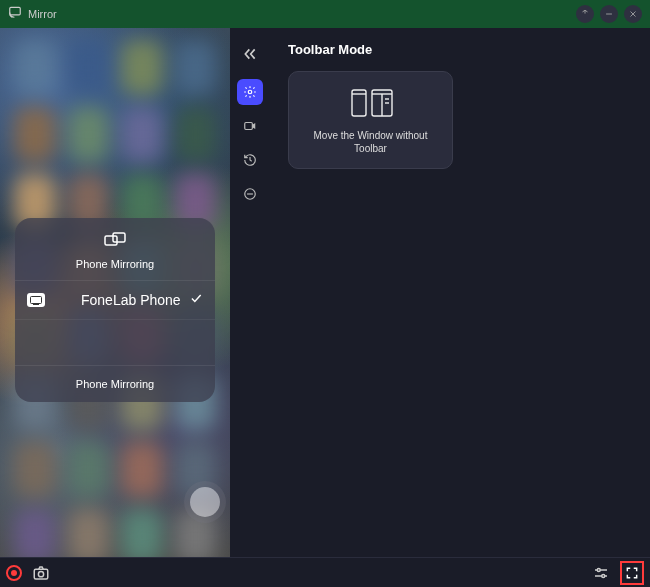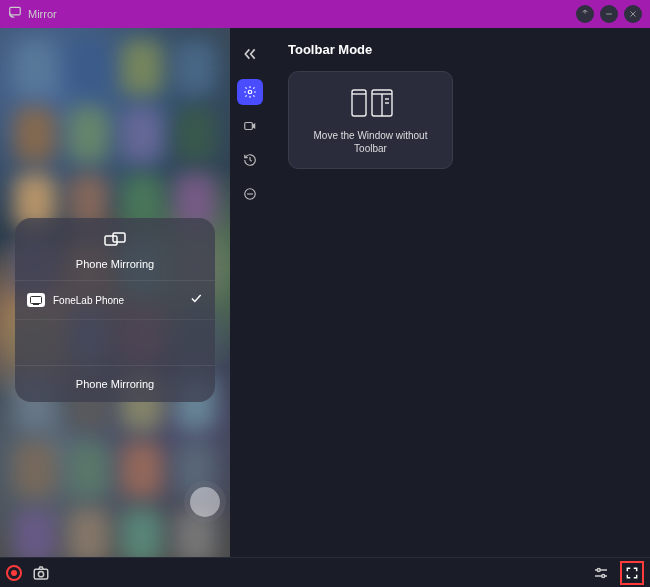--- a/index.html
+++ b/index.html
@@ -9,21 +9,21 @@
     font-family: -apple-system, BlinkMacSystemFont, "Segoe UI", Arial, sans-serif;
     color: #fff;
     overflow: hidden;
     position: relative;
   }
   
   .titlebar {
     height: 28px;
     display: flex; align-items: center;
     padding: 0 8px;
-    background: #a21caf;
+    background: #14532d;
   }
   .titlebar-left { display: flex; align-items: center; gap: 6px; }
   .titlebar-title { font-size: 11px; color: #ccc; }
   .titlebar-right { margin-left: auto; display: flex; gap: 6px; }
   .win-btn {
     width: 18px; height: 18px; border-radius: 50%;
     background: #2e3040; display: flex; align-items: center; justify-content: center;
     cursor: pointer;
     color: #aaa;
   }
@@ -78,21 +78,21 @@
   .mirror-title { font-size: 11px; color: #fff; margin-bottom: 10px; }
   .device-row {
     width: 100%; padding: 10px 12px;
     display: flex; align-items: center; gap: 8px;
     border-top: 1px solid rgba(255,255,255,0.08);
   }
   .device-icon {
     width: 18px; height: 14px; border-radius: 3px; background: #fff;
     display:flex;align-items:center;justify-content:center;color:#333;font-size:8px;
   }
-  .device-text { font-size: 10px; line-height: 1.3; color:#fff; flex:1; }
+  .device-text { font-size: 14px; line-height: 1.3; color:#fff; flex:1;margin-left:28px; }
   .device-text span { display:block; }
   .check { color:#fff; }
   .spacer-row { height: 46px; border-top: 1px solid rgba(255,255,255,0.06); width:100%; }
   .stop-row {
     width: 100%; padding: 12px 0; text-align: center;
     font-size: 11px; color: #fff;
     border-top: 1px solid rgba(255,255,255,0.08);
     cursor: pointer;
   }
   .assist-dot {

